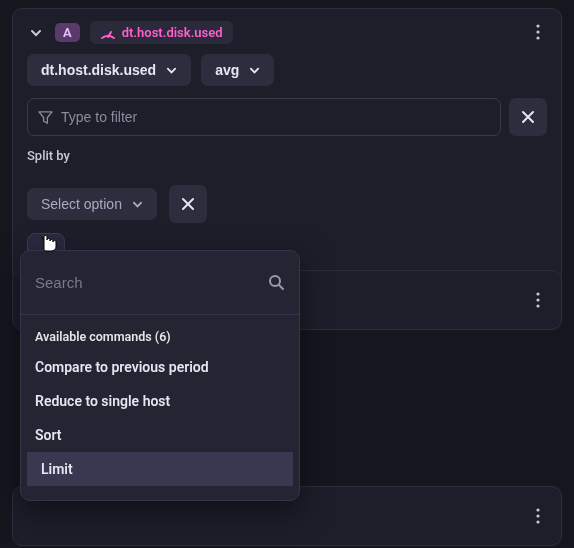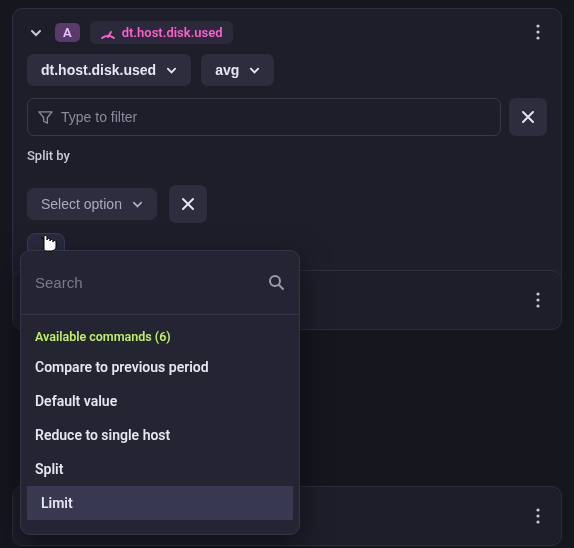--- a/index.html
+++ b/index.html
@@ -192,21 +192,21 @@
     color: #c9c9d6;
     font-size: 15px;
   }
   .popover-search input::placeholder { color: #7a7a8f; }
   .popover-search .search-icon { color: #9a9ab0; }
 
   .popover-heading {
     padding: 14px 14px 6px;
     font-size: 12.5px;
     font-weight: 600;
-    color: #bef264;
+    color: #e5e5e5;
   }
 
   .popover-item {
     padding: 9px 14px;
     font-size: 14px;
     font-weight: 600;
     color: #e6e6f0;
     cursor: pointer;
   }
   .popover-item.highlight {
@@ -323,23 +323,22 @@
     <span class="search-icon">
       <svg width="17" height="17" viewBox="0 0 17 17">
           <circle cx="7" cy="7" r="5" stroke="currentColor" stroke-width="2" fill="none"></circle>
           <line x1="11" y1="11" x2="15" y2="15" stroke="currentColor" stroke-width="2" stroke-linecap="round"></line>
         </svg>
     </span>
   </div>
   <div class="popover-heading">Available commands (6)</div>
   <div id="pop-items">
       <div class="popover-item">Compare to previous period</div>
-      <div class="popover-item">Default value</div>
       <div class="popover-item">Reduce to single host</div>
-      <div class="popover-item">Split</div>
+      <div class="popover-item">Sort</div>
       <div class="popover-item highlight">Limit</div>
     </div>
 </div>
 
 <div class="sub-panel" style="position:absolute; left:0; right:0; top:262px; z-index:1;">
   <div class="kebab">
     <svg width="4" height="16" viewBox="0 0 4 16">
         <circle cx="2" cy="2" r="1.6" fill="currentColor"></circle>
         <circle cx="2" cy="8" r="1.6" fill="currentColor"></circle>
         <circle cx="2" cy="14" r="1.6" fill="currentColor"></circle>

